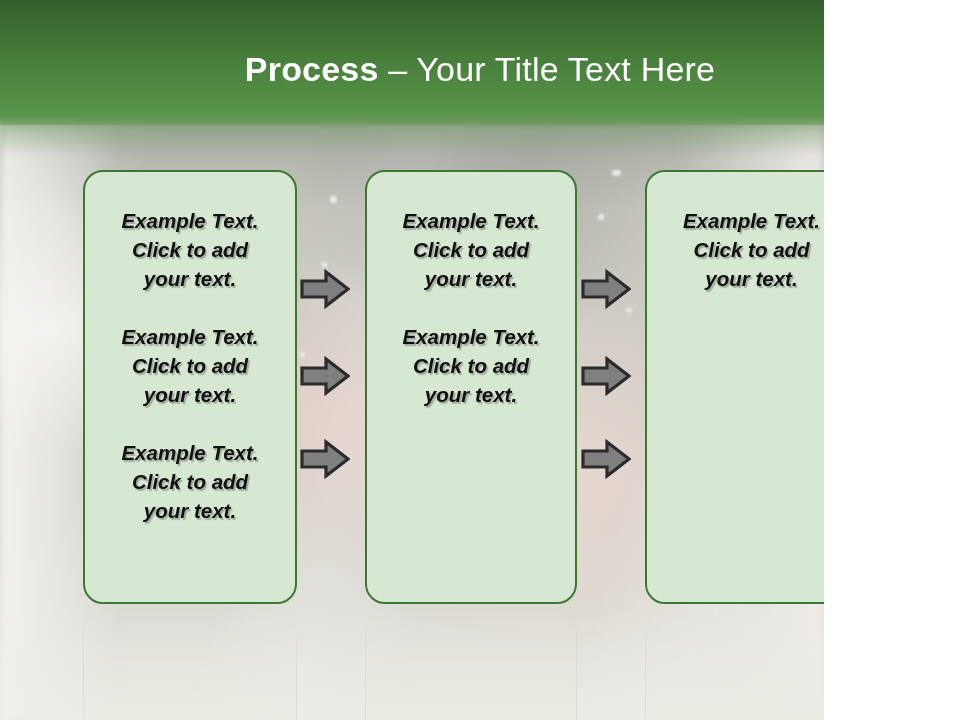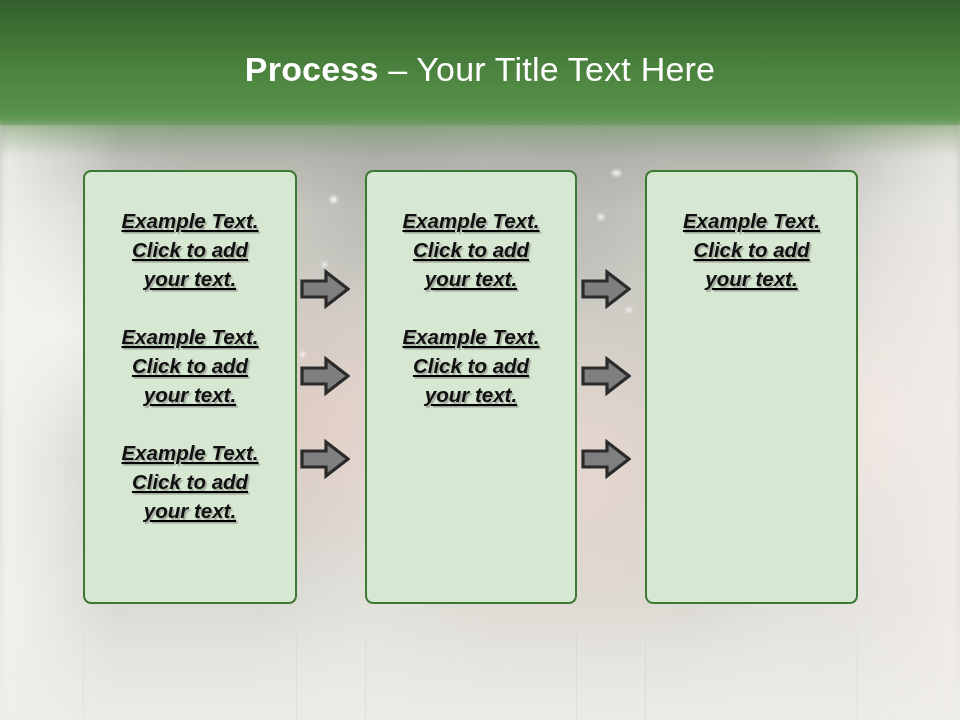--- a/index.html
+++ b/index.html
@@ -6,21 +6,21 @@
     margin: 0;
     padding: 0;
     background: #ffffff;
   }
   body {
     font-family: "Liberation Sans", sans-serif;
   }
 
   #slide {
     position: relative;
-    width: 960px;
+    width: 824px;
     height: 720px;
     overflow: hidden;
     background: #1d4ed8;
   }
 
   
   .bg-layer {
     position: absolute;
     inset: 0;
     overflow: hidden;
@@ -113,24 +113,23 @@
   }
   .title .t-bold { font-weight: 700; }
   .title .t-rest { font-weight: 400; }
 
   
   .pbox {
     position: absolute;
     box-sizing: border-box;
     background: #d7e8d2;
     border: 2.2px solid #3d7833;
-    border-radius: 8px;
+    border-radius: 20px;
     padding: 34px 16px 16px 16px;
     text-align: center;
-    text-decoration: underline;
   }
   .pbox-text {
     font-style: italic;
     font-weight: 600;
     font-size: 20.5px;
     line-height: 29px;
     color: #101010;
     text-shadow: 1.6px 1.6px 1.2px rgba(90,90,90,0.45);
     margin: 0 0 29px 0;
     padding: 0 6px;

